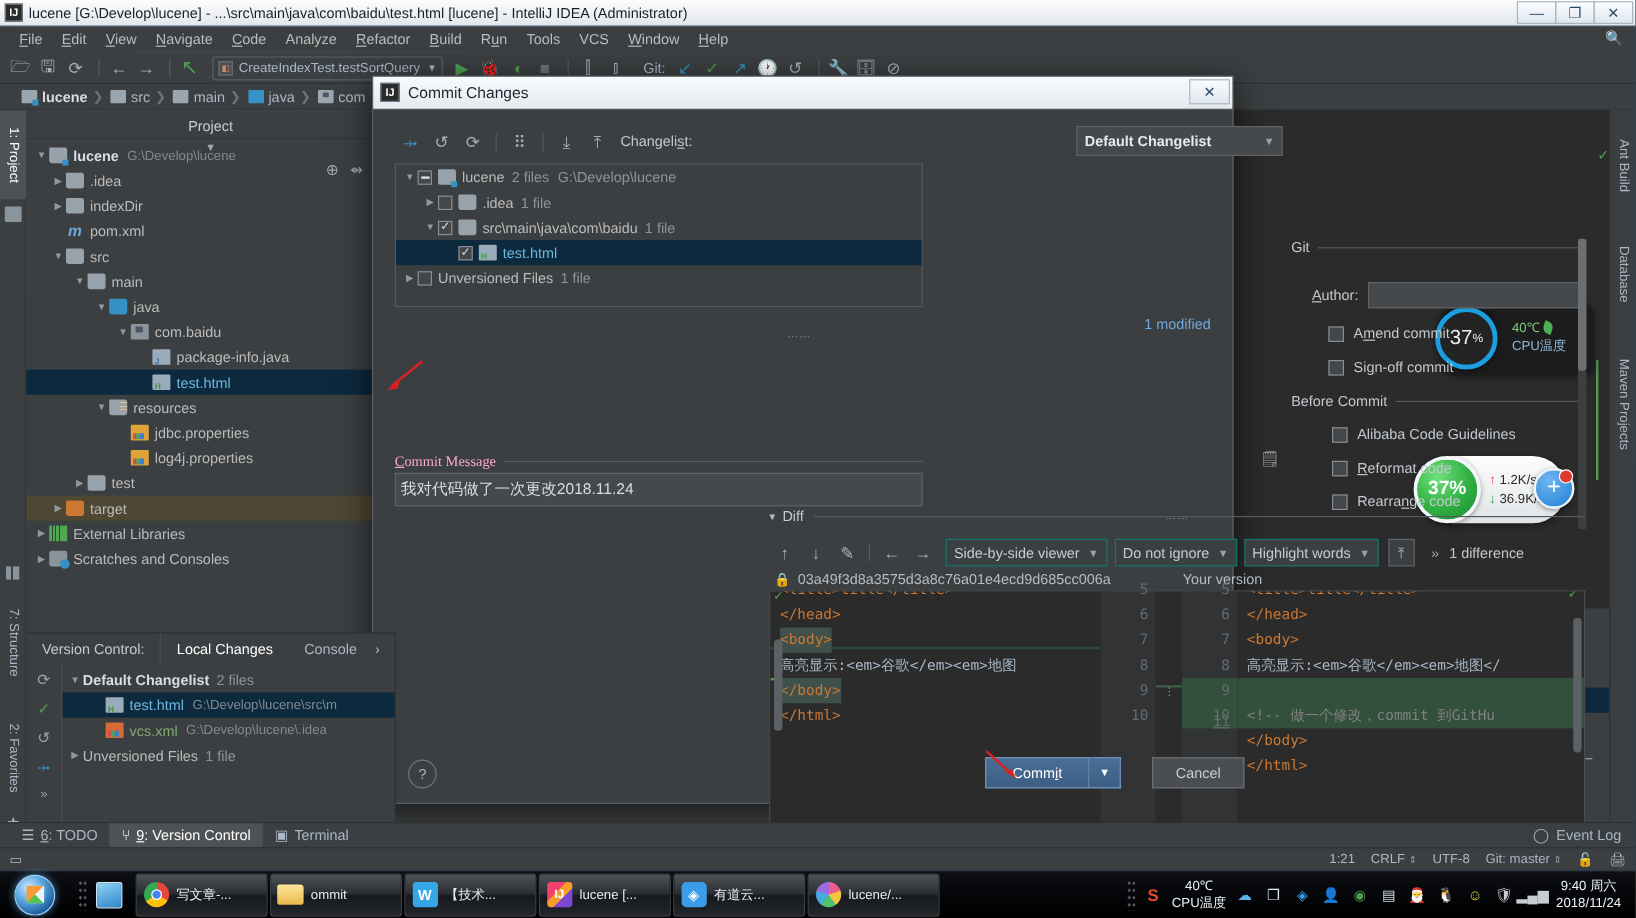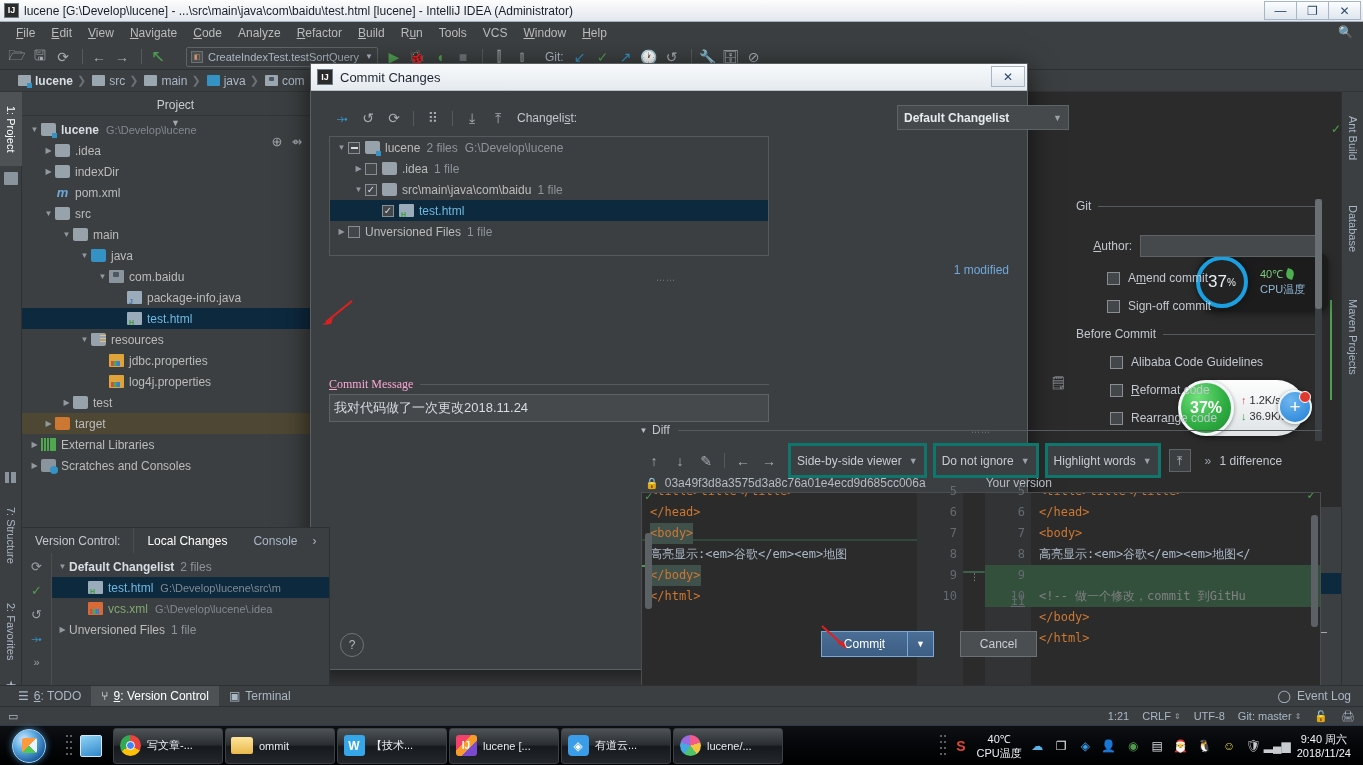--- a/index.html
+++ b/index.html
@@ -307,21 +307,21 @@
   .diff-head .lbl{ color:#c2c8ce; font-size:12px; margin-left:2px;}
   .diff-head .line{ flex:1; height:1px; background:#555a5e; margin-left:8px;}
   .diff-grip{ position:absolute; left:660px; top:336px; color:#7c848a; font-size:9px; letter-spacing:1px;}
 
   .diff-toolbar{ position:absolute; left:330px; top:357px; width:680px; height:25px;
                  display:flex; align-items:center; }
   .diff-toolbar .di{ width:26px;height:22px;display:flex;align-items:center;justify-content:center;
                      color:#a9adb3;font-size:14px;}
   .diff-toolbar .vsep{width:1px;height:15px;background:#56595c;margin:0 5px;}
   .dd{
-    height:35px; border:3px solid #0f766e; background:#3c3f41; color:#c6ccd2;
+    height:23px; border:1px solid #0f766e; background:#3c3f41; color:#c6ccd2;
     display:flex;align-items:center;padding:0 6px;font-size:12px;margin-left:6px;
   }
   .dd .cv{ margin-left:7px; font-size:9px; color:#9aa1a8; }
   .sqbtn{ width:22px;height:23px;border:1px solid #5e6366;background:#3c3f41;margin-left:8px;
           display:flex;align-items:center;justify-content:center;color:#b5bbc1;font-size:12px;}
   .diffcount{ margin-left:14px; color:#c2c8ce; font-size:12px; }
   .diffcount .ch{ color:#9aa1a8; margin-right:5px;}
 
   
   .diff-labels{ position:absolute; left:330px; top:383px; width:680px; height:18px;
@@ -461,21 +461,21 @@
 
   <div class="toolbar">
     <div class="tbtn">🗁</div>
     <div class="tbtn">🖫</div>
     <div class="tbtn">⟳</div>
     <div class="sep"></div>
     <div class="tbtn">←</div>
     <div class="tbtn">→</div>
     <div class="sep"></div>
     <div class="tbtn" style="color:#4f9e4f;font-size:17px;">↖</div>
-    <div class="runcfg" style="margin-left:15px;">
+    <div class="runcfg" style="margin-left:6px;">
       <span class="cfgico">◧</span>
       <span>CreateIndexTest.testSortQuery</span>
       <span class="caret">▼</span>
     </div>
     <div class="tbtn" style="color:#4f9e4f;margin-left:6px;">▶</div>
     <div class="tbtn" style="color:#4f9e4f;">🐞</div>
     <div class="tbtn" style="color:#4f9e4f;">◖</div>
     <div class="tbtn" style="color:#6e7378;">■</div>
     <div class="sep"></div>
     <div class="tbtn">⫿</div>

